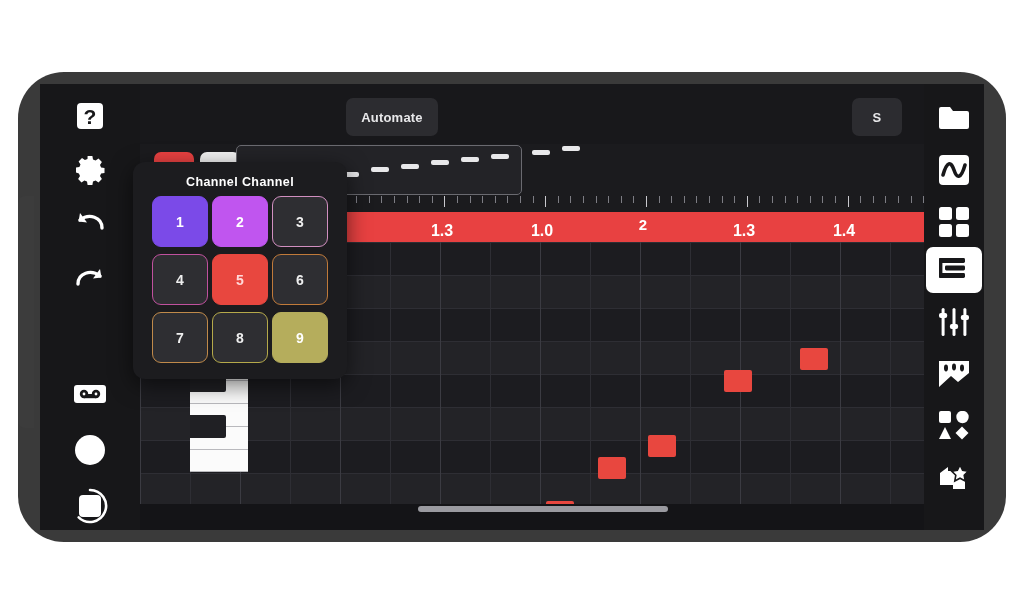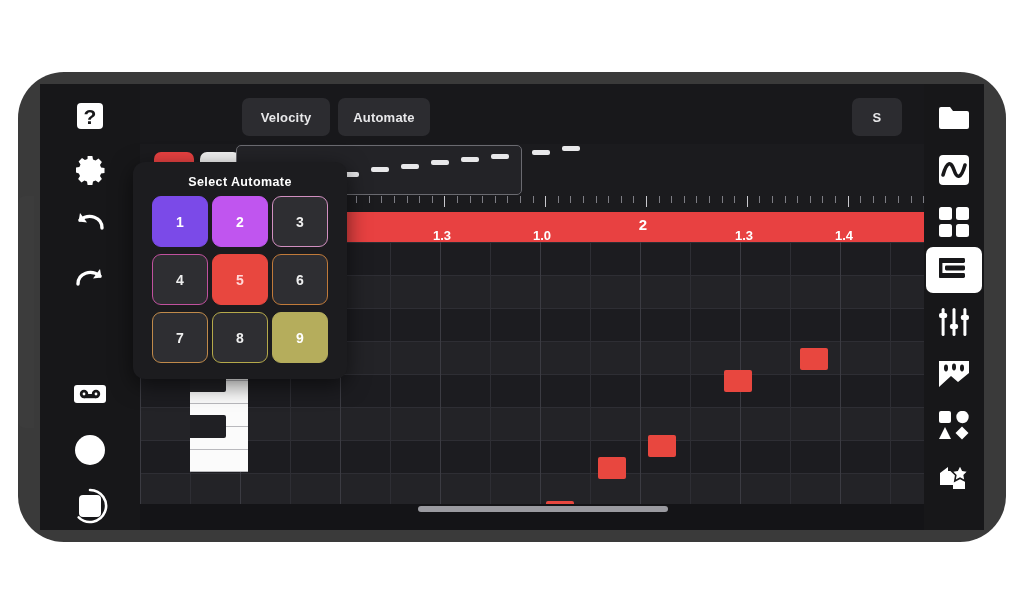--- a/index.html
+++ b/index.html
@@ -34,41 +34,41 @@
   .workspace{position:absolute;left:140px;top:84px;width:784px;height:446px;
     background:#1b1b1e;}
 
   
   .toolbar{position:absolute;left:0;top:0;width:784px;height:60px;background:#18181b;}
   .tbtn{position:absolute;top:14px;height:38px;background:#2c2c30;border-radius:7px;
     display:flex;align-items:center;justify-content:center;color:#e8e8ea;
     font-size:13px;font-weight:bold;letter-spacing:.2px;}
   .tbtn.keys{left:14px;width:80px;}
   .tbtn.vel{left:102px;width:88px;}
-  .tbtn.auto{left:198px;width:92px;}
+  .tbtn.auto{left:206px;width:92px;}
   .tbtn.solo{left:712px;width:50px;}
 
   
   .pill{position:absolute;top:68px;width:40px;height:28px;border-radius:7px;}
   .pill.red{left:14px;background:#e84141;}
   .pill.white{left:60px;background:#f2f2f2;}
 
   
   .veloc-lane{position:absolute;left:96px;top:61px;width:284px;height:48px;
     border:1px solid #6a6a70;border-radius:5px;background:#232327;}
   .vbar{position:absolute;width:18px;height:5px;background:#e8e8ea;border-radius:2px;}
   .vbar-out{position:absolute;width:18px;height:5px;background:#e8e8ea;border-radius:2px;}
 
   
   .ruler{position:absolute;left:0;top:112px;width:784px;height:16px;background:#1b1b1e;}
   .tick{position:absolute;top:0;width:1px;height:7px;background:#7d7d84;}
   .tick.major{height:11px;background:#c9c9ce;}
   .sel-bar{position:absolute;left:0;top:0;width:784px;height:30px;background:#e84141;}
   .sel-holder{position:absolute;left:0;top:128px;width:784px;height:30px;overflow:hidden;}
-  .sel-lbl{position:absolute;top:16px;color:#ffffff;font-size:13px;font-weight:bold;
+  .sel-lbl{position:absolute;top:10px;color:#ffffff;font-size:16px;font-weight:bold;
     transform:translateX(-50%);}
   .sel-lbl.big{font-size:15px;top:4px;}
   .sel-tab{position:absolute;top:158px;left:739px;width:24px;height:14px;background:#e84141;}
 
   
   .grid-wrap{position:absolute;left:0;top:158px;width:784px;height:262px;overflow:hidden;}
   .row{position:absolute;left:0;width:784px;height:33px;}
   .row.dark{background:#1c1c20;}
   .row.light{background:#232327;}
   .hline{position:absolute;left:0;width:784px;height:1px;background:#2e2e34;}
@@ -244,21 +244,20 @@
             <path d="M21 1 L23.6 6.3 L29.4 7.1 L25.2 11.2 L26.2 17 L21 14.2 L15.8 17 L16.8 11.2 L12.6 7.1 L18.4 6.3z" fill="#fff" stroke="#171719" stroke-width="1.6"></path>
           </svg>
       </span>
     </div>
   </div>
 
   <div class="workspace">
 
     <div class="toolbar">
       <div class="tbtn keys">Keys</div>
-      <div class="tbtn vel">Velocity</div>
       <div class="tbtn auto">Automate</div>
       <div class="tbtn solo">S</div>
     </div>
 
     <div class="pill red"></div>
     <div class="pill white"></div>
 
     <div class="veloc-lane" id="veloc-lane">
         <div class="vbar" style="left: 14px; top: 40px;"></div>
         <div class="vbar" style="left: 44px; top: 36px;"></div>
@@ -405,21 +404,21 @@
       <div class="bkey" style="top:57px"></div>
       <div class="bkey" style="top:103px"></div>
       <div class="klabel" style="top:5px">C6</div>
     </div>
 
     <div class="hscroll-track"></div>
     <div class="hscroll-thumb"></div>
   </div>
 
   <div class="dialog">
-    <div class="dialog-title">Select Automate</div>
+    <div class="dialog-title">Channel Channel</div>
     <div id="pad-holder">
         <div class="pad" style="left: 19px; top: 34px; background: rgb(123, 74, 232); border: 1.5px solid rgb(123, 74, 232); color: rgb(255, 255, 255);">1</div>
         <div class="pad" style="left: 79px; top: 34px; background: rgb(192, 85, 239); border: 1.5px solid rgb(192, 85, 239); color: rgb(255, 255, 255);">2</div>
         <div class="pad" style="left: 139px; top: 34px; background: rgb(46, 46, 50); border: 1.5px solid rgb(209, 143, 192); color: rgb(239, 239, 239);">3</div>
         <div class="pad" style="left: 19px; top: 92px; background: rgb(46, 46, 50); border: 1.5px solid rgb(192, 81, 158); color: rgb(239, 239, 239);">4</div>
         <div class="pad" style="left: 79px; top: 92px; background: rgb(232, 71, 63); border: 1.5px solid rgb(232, 71, 63); color: rgb(255, 217, 217);">5</div>
         <div class="pad" style="left: 139px; top: 92px; background: rgb(46, 46, 50); border: 1.5px solid rgb(192, 122, 58); color: rgb(239, 239, 239);">6</div>
         <div class="pad" style="left: 19px; top: 150px; background: rgb(46, 46, 50); border: 1.5px solid rgb(192, 138, 74); color: rgb(239, 239, 239);">7</div>
         <div class="pad" style="left: 79px; top: 150px; background: rgb(46, 46, 50); border: 1.5px solid rgb(181, 169, 74); color: rgb(239, 239, 239);">8</div>
         <div class="pad" style="left: 139px; top: 150px; background: rgb(181, 173, 92); border: 1.5px solid rgb(181, 173, 92); color: rgb(255, 255, 255);">9</div>

